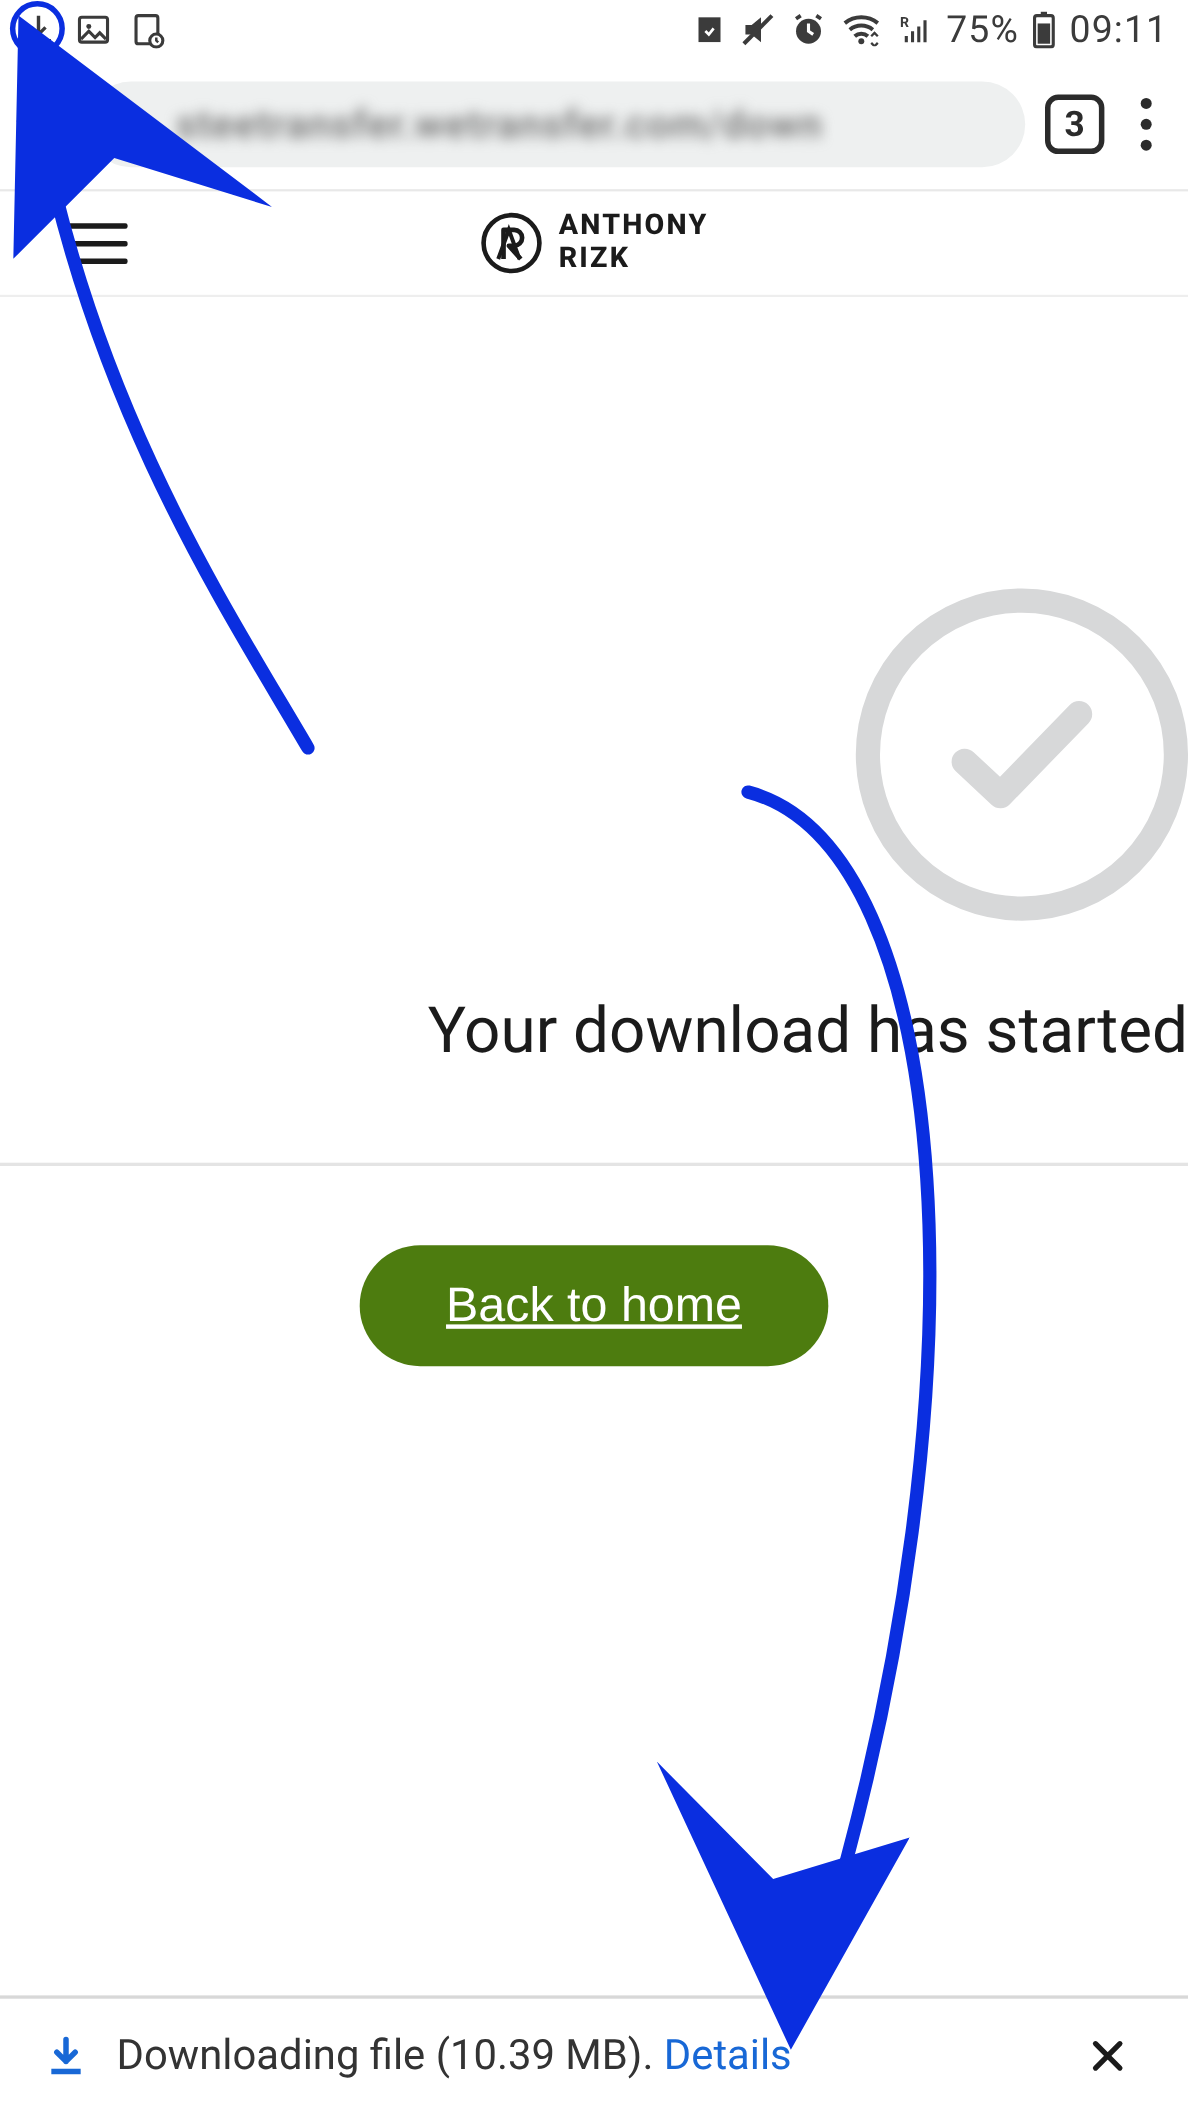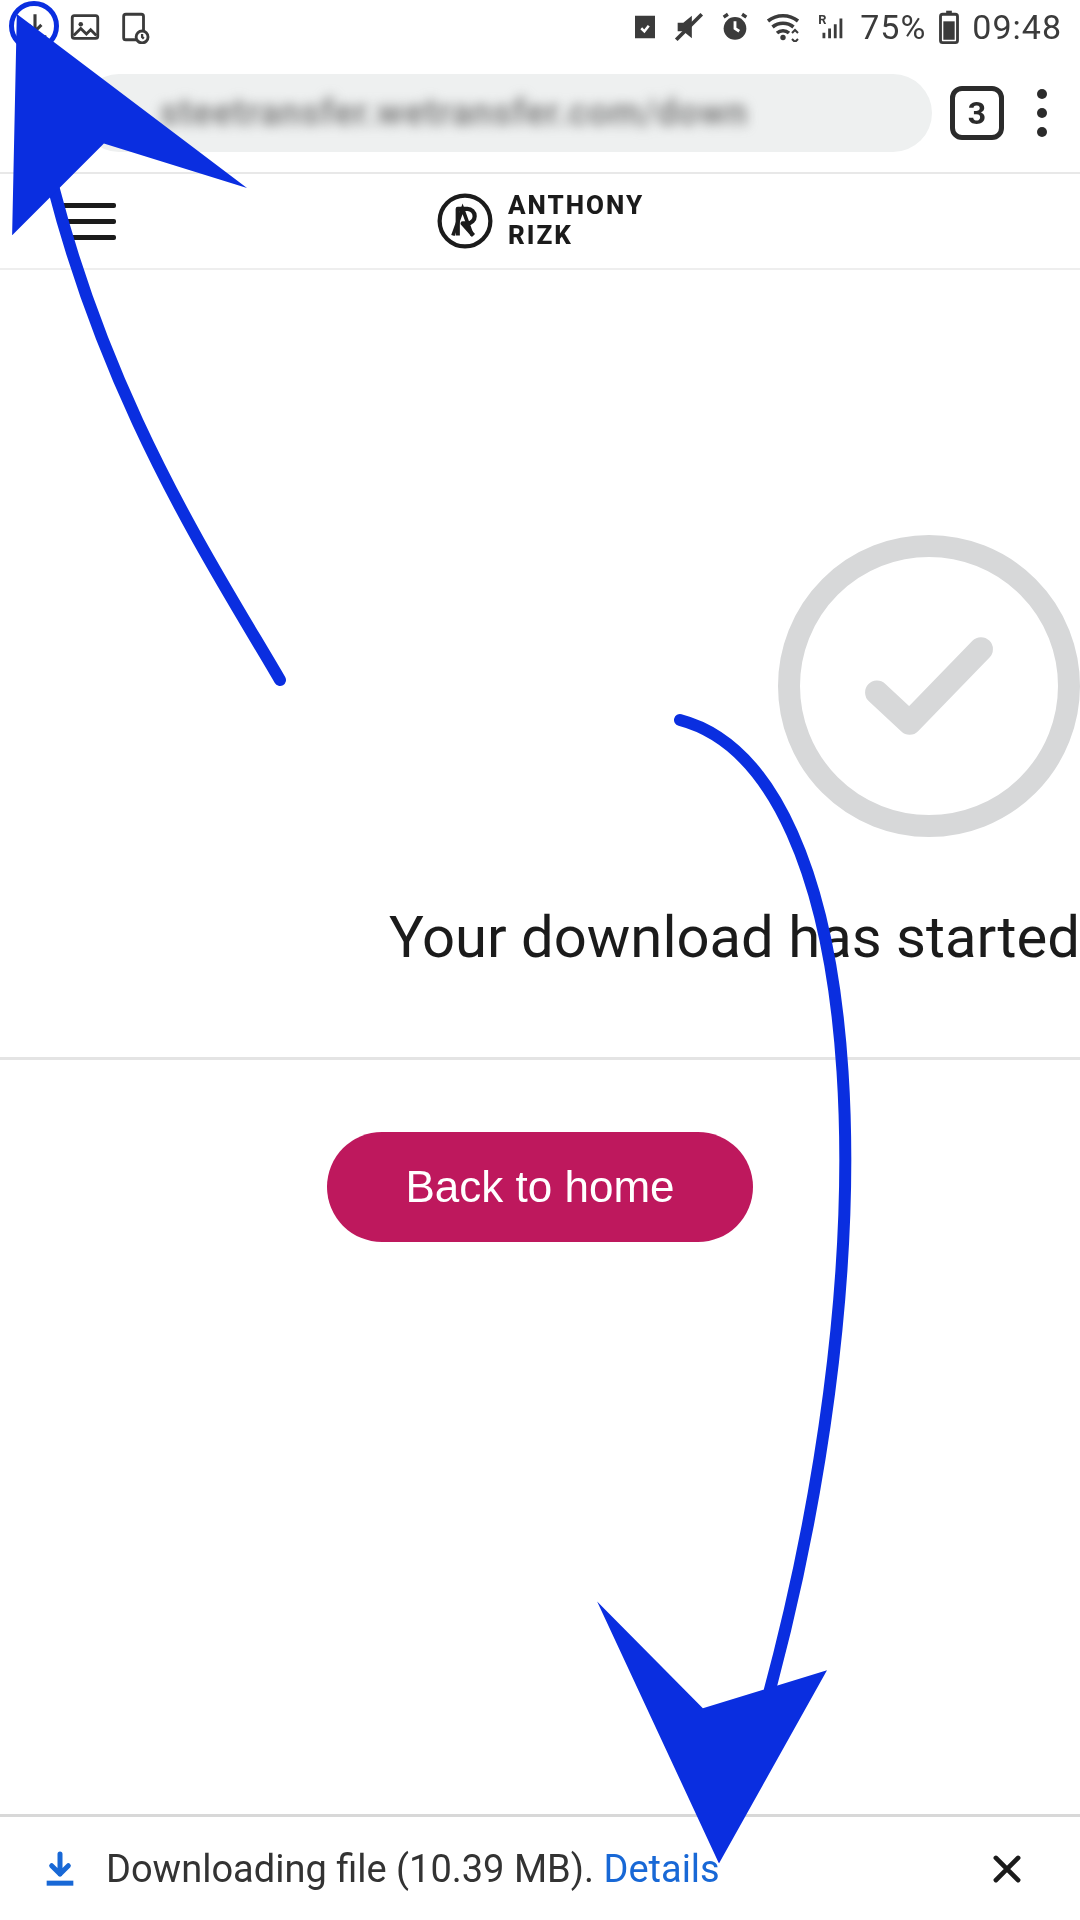--- a/index.html
+++ b/index.html
@@ -27,21 +27,21 @@
   .hamburger span { height: 5px; background: #1b1b1b; border-radius: 2px; }
   .logo-wrap { flex: 1; display: flex; align-items: center; justify-content: center; gap: 14px; }
   .logo-text { display: flex; flex-direction: column; font-weight: 800; font-size: 26px; letter-spacing: 2px; line-height: 1.15; color: #1b1b1b; }
 
   
   .content-top { height: 790px; display: flex; flex-direction: column; align-items: flex-end; justify-content: flex-end; padding-bottom: 86px; border-bottom: 3px solid #e4e4e4; }
   .check-circle { width: 302px; height: 302px; border: 22px solid #d7d8d9; border-radius: 50%; display: flex; align-items: center; justify-content: center; margin-bottom: 66px; }
   .headline { font-size: 58px; color: #1b1b1b; }
 
   .content-bottom { display: flex; justify-content: center; padding-top: 72px; }
-  .cta-btn { background: #be185d; color: #fff; font-size: 44px; font-weight: 500; border: none; border-radius: 60px; padding: 30px 78px; }
+  .cta-btn { background: #4d7c0f; color: #fff; font-size: 44px; font-weight: 500; border: none; border-radius: 60px; padding: 30px 78px; text-decoration: underline; }
 
   
   .snackbar { position: absolute; left: 0; right: 0; bottom: 0; height: 106px; border-top: 3px solid #d8d8d8; background: #fff; display: flex; align-items: center; padding: 0 54px 0 40px; gap: 26px; }
   .snack-text { font-size: 38px; color: #333; }
   .snack-link { color: #1868d6; }
   .snack-close { margin-left: auto; }
 
   
   .annot { position:absolute; pointer-events:none; }
   .circle-annot { position:absolute; left:9px; top:1px; width:50px; height:50px; border:5px solid #0a2ee0; border-radius:50%; pointer-events:none; }
@@ -105,21 +105,21 @@
         </svg>
     </span>
     <span class="txt">75%</span>
     <span class="ic">
       <svg width="22" height="34" viewBox="0 0 14 24">
           <rect x="1" y="3" width="12" height="20" rx="1.5" fill="none" stroke="#3b3b3b" stroke-width="2"></rect>
           <rect x="3" y="8" width="8" height="13" fill="#3b3b3b"></rect>
           <rect x="5" y="0.5" width="4" height="2.5" fill="#3b3b3b"></rect>
         </svg>
     </span>
-    <span class="txt">09:48</span>
+    <span class="txt">09:11</span>
   </div>
 </div>
 
 <div class="browser-bar">
   <span class="ic home-ic">
     <svg width="52" height="52" viewBox="0 0 24 24">
         <path d="M3 11.5L12 4l9 7.5M6 10v10h12V10" fill="none" stroke="#1b1b1b" stroke-width="2.2" stroke-linejoin="round"></path>
       </svg>
   </span>
   <div class="omnibox">

